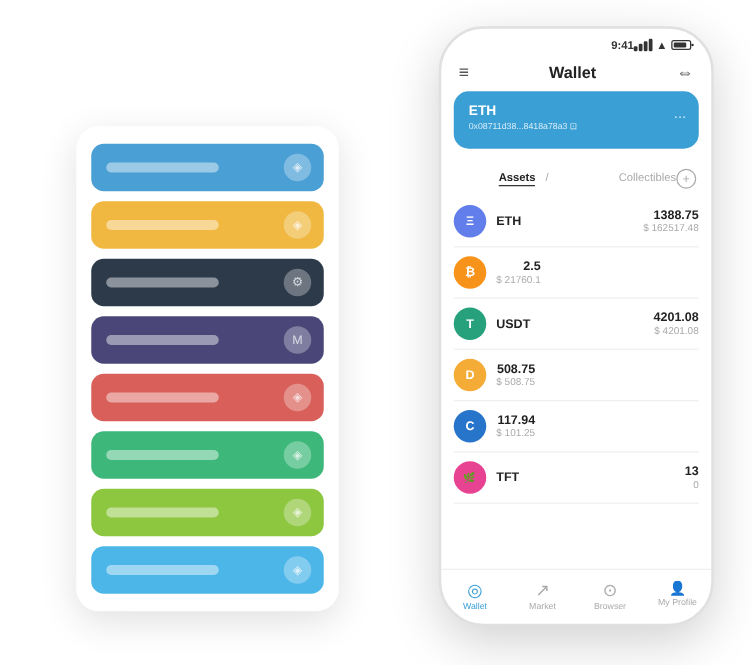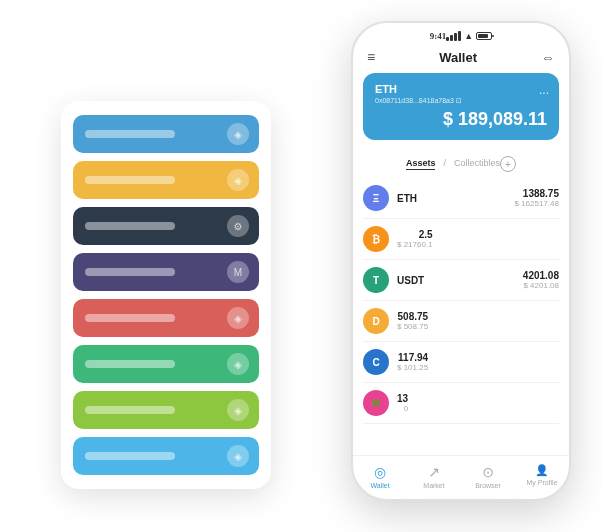--- a/index.html
+++ b/index.html
@@ -89,27 +89,26 @@
       box-shadow: 0 12px 40px rgba(0,0,0,0.18);
       overflow: hidden;
       z-index: 2;
       display: flex;
       flex-direction: column;
     }
 
     
     .status-bar {
       display: flex;
-      justify-content: center;
+      justify-content: flex-end;
       align-items: center;
       padding: 8px 16px 4px;
       font-size: 9px;
       color: #333;
       font-weight: 600;
-      font-family: Liberation Serif, serif;
     }
 
     .status-icons {
       display: flex;
       gap: 3px;
       align-items: center;
     }
 
     .signal-bar {
       width: 3px;
@@ -170,40 +169,41 @@
       top: 10px;
       right: 10px;
       font-size: 12px;
       opacity: 0.8;
       cursor: pointer;
     }
 
     
     .assets-header {
       display: flex;
-      justify-content: center;
+      justify-content: flex-end;
       align-items: center;
       padding: 6px 12px 6px;
     }
 
     .assets-tabs {
       display: flex;
       gap: 8px;
       font-size: 9px;
     }
 
     .assets-tab-active {
       color: #222;
       font-weight: 600;
       border-bottom: 1.5px solid #333;
       padding-bottom: 1px;
     }
 
     .assets-tab-inactive {
       color: #aaa;
+      margin-left: 48px;
     }
 
     .add-icon {
       width: 16px;
       height: 16px;
       border: 1.5px solid #aaa;
       border-radius: 50%;
       display: flex;
       align-items: center;
       justify-content: center;
@@ -355,21 +355,20 @@
 
     <div class="nav-bar">
       <span class="hamburger-icon">≡</span>
       <span class="nav-title">Wallet</span>
       <span class="expand-icon">⇔</span>
     </div>
 
     <div class="eth-card">
       <div class="eth-card-title">ETH</div>
       <div class="eth-card-addr">0x08711d38...8418a78a3 ⊡</div>
-      <div class="eth-card-balance">$ 189,089.11</div>
       <div class="eth-card-more">...</div>
     </div>
 
     <div class="assets-header">
       <div class="assets-tabs">
         <span class="assets-tab-active">Assets</span>
         <span style="color:#aaa;font-size:9px;">/</span>
         <span class="assets-tab-inactive">Collectibles</span>
       </div>
       <div class="add-icon">+</div>
@@ -414,20 +413,21 @@
       <div class="asset-row">
         <div class="asset-icon" style="background:#2775ca;color:white;">C</div>
         <div class="asset-values">
           <div class="asset-amount">117.94</div>
           <div class="asset-usd">$ 101.25</div>
         </div>
       </div>
 
       <div class="asset-row">
         <div class="asset-icon" style="background:#e84393;color:white;font-size:8px;">🌿</div>
+        <span class="asset-name">TFT</span>
         <div class="asset-values">
           <div class="asset-amount">13</div>
           <div class="asset-usd">0</div>
         </div>
       </div>
 
     </div>
 
     <div class="bottom-nav">
       <div class="bottom-nav-item active">

